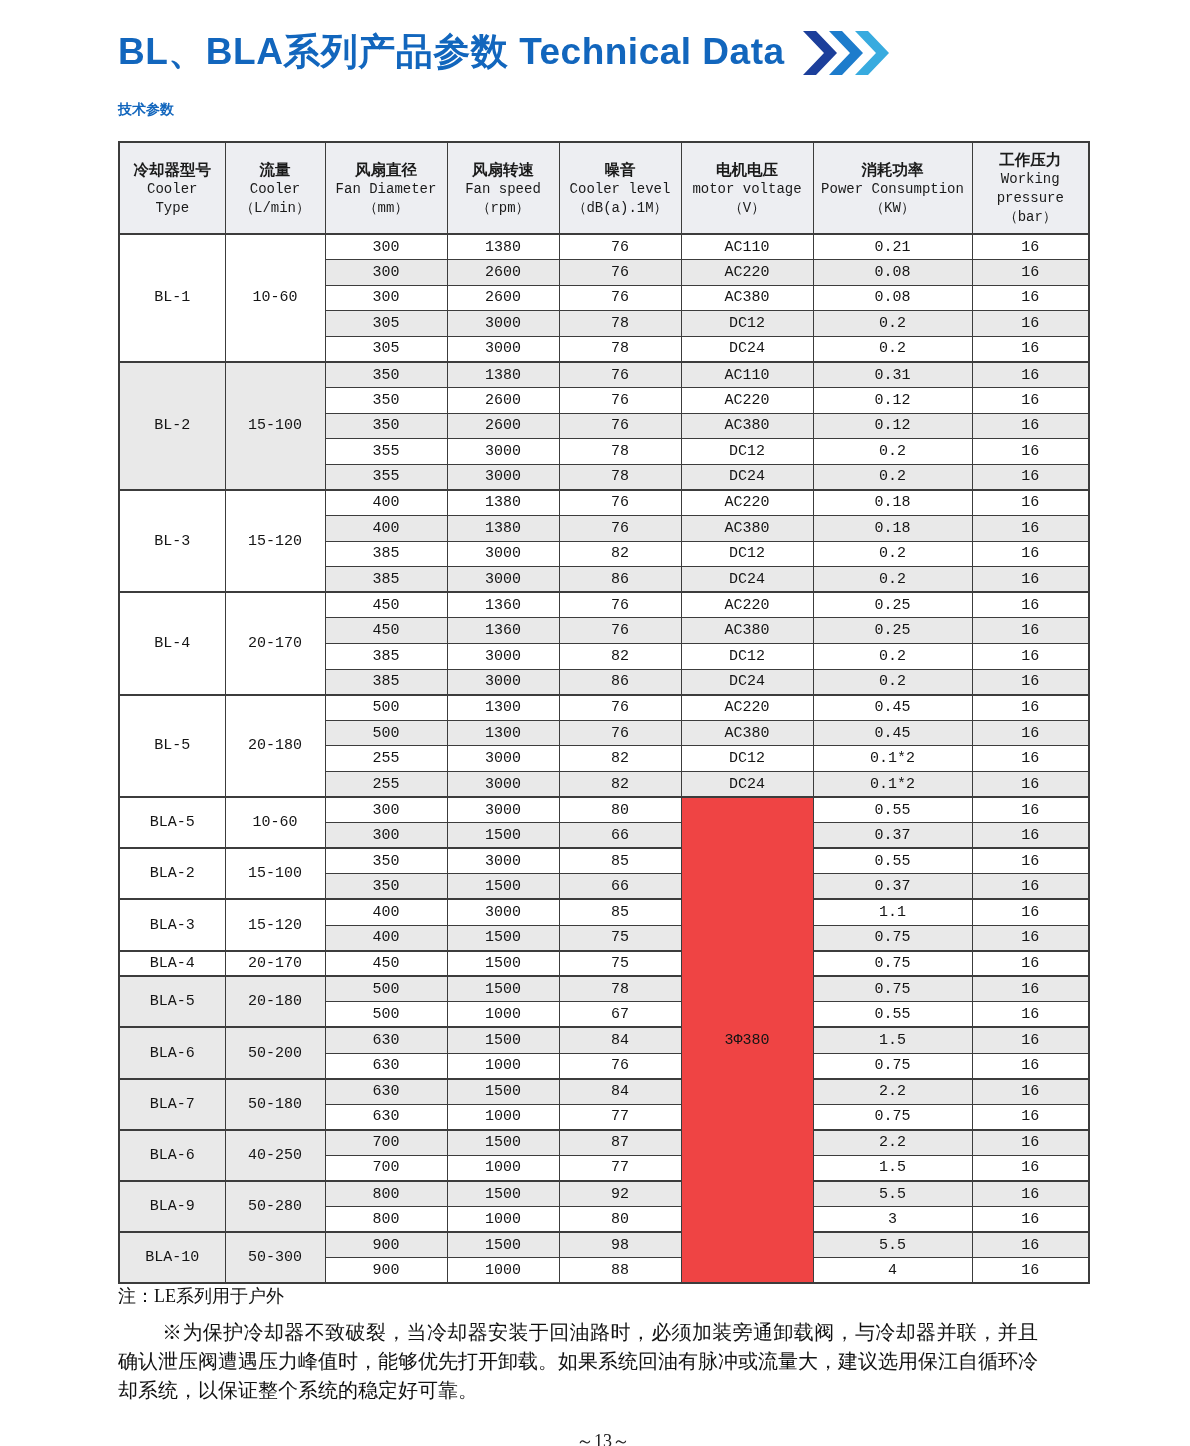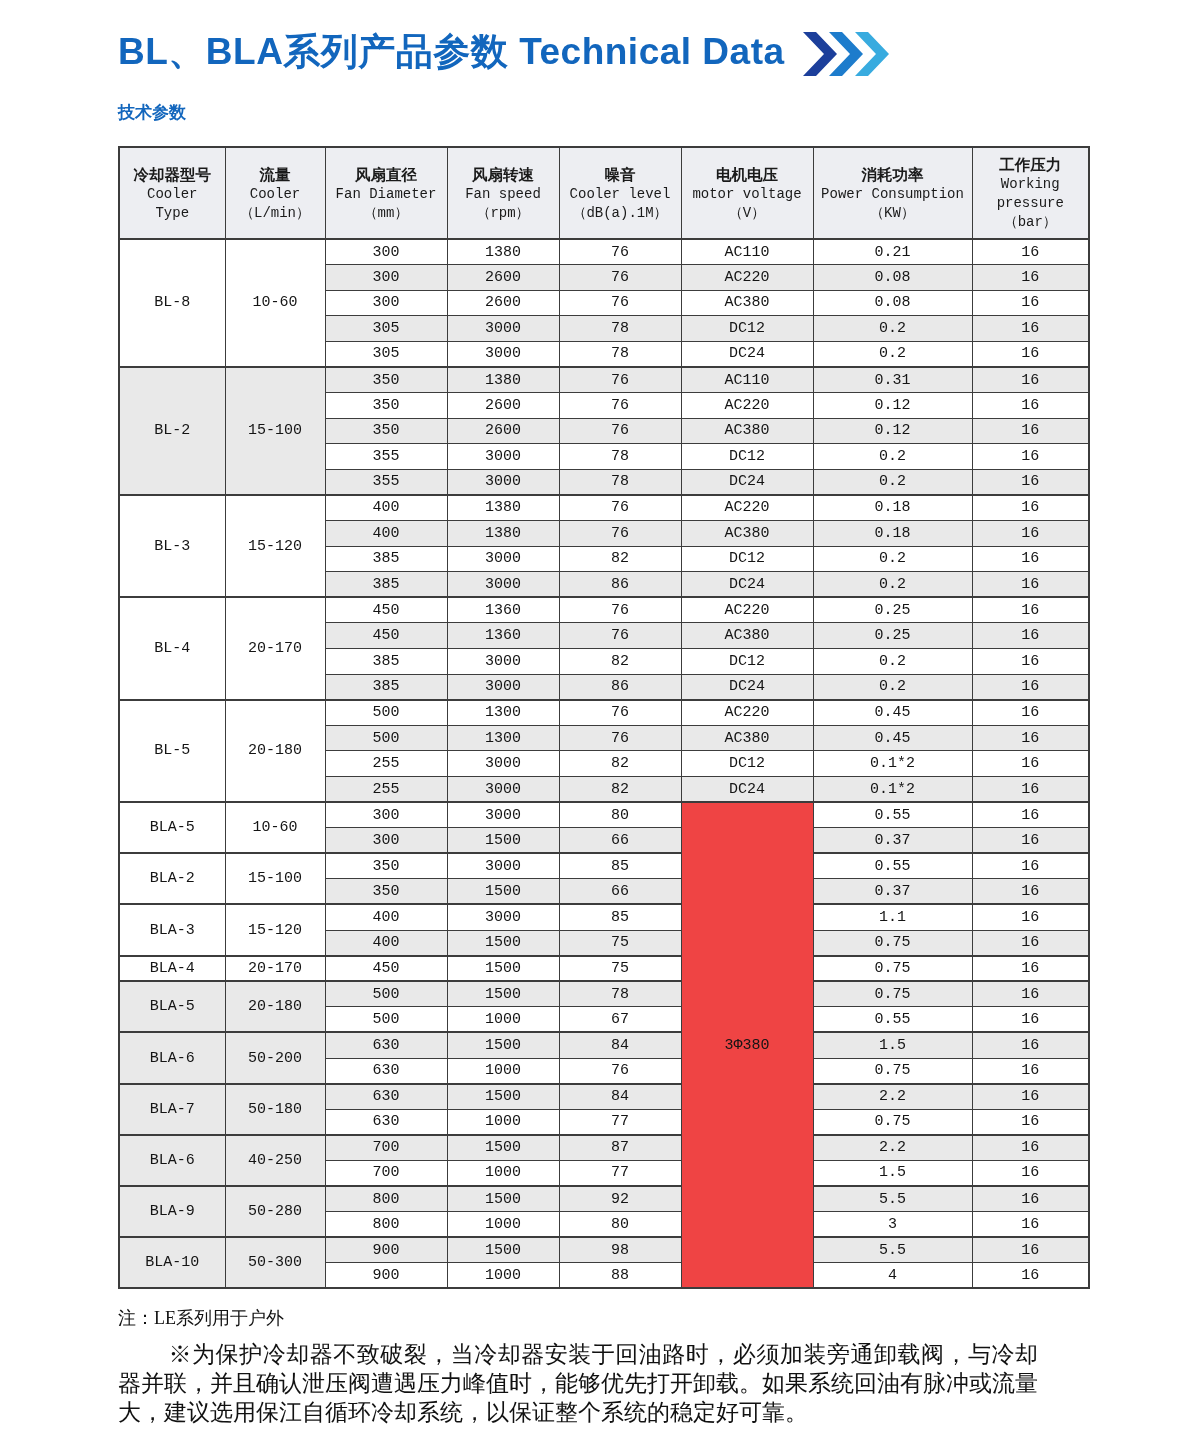--- a/index.html
+++ b/index.html
@@ -13,30 +13,30 @@
   }
   *{box-sizing:border-box;}
   html,body{margin:0;padding:0;}
   body{
     width:1190px;min-height:1446px;background:#ffffff;
     font-family:"Liberation Sans","DejaVu Sans",sans-serif;
     color:#1a1a1a;
   }
   .content{margin-left:118px;width:972px;}
   .title-row{
-    display:flex;align-items:center;gap:18px;
+    display:flex;align-items:flex-start;gap:18px;
     margin-top:27px;
   }
   .page-title{
     margin:0;font-size:37px;font-weight:bold;color:var(--title-blue);
     letter-spacing:0.5px;white-space:nowrap;
   }
   .chev{flex:0 0 auto;margin-top:4px;}
   .subtitle{
-    margin-top:24px;font-size:17px;font-weight:bold;color:var(--title-blue);
+    margin-top:24px;font-size:14px;font-weight:bold;color:var(--title-blue);
   }
   table.spec{
     margin-top:22px;border-collapse:collapse;table-layout:fixed;width:970px;
     border:2.5px solid var(--grid-line);
   }
   table.spec th,table.spec td{
     border:1.5px solid var(--grid-line);
     text-align:center;vertical-align:middle;
     overflow:hidden;
   }
@@ -59,25 +59,25 @@
     height:25.6px;padding:0 2px;
     font-family:"Liberation Mono","DejaVu Sans Mono",monospace;
     font-size:15px;color:#141414;background:#ffffff;
   }
   tbody tr.stripe td{background:var(--row-stripe);}
   tbody td.label-cell{background:#ffffff;}
   tbody td.label-cell.stripe-bg{background:var(--row-stripe);text-align:center;}
   tbody td.voltage-merged{background:#ef4444;}
   tbody tr.group-start td{border-top:2.5px solid var(--grid-line);}
   .note-line{
-    margin-top:17px;font-size:18px;color:#111;
+    font-size:18px;color:#111;
     font-family:"Liberation Serif","DejaVu Serif",serif;
   }
   .note-para{
-    margin-top:10px;width:920px;font-size:23px;line-height:29px;
+    margin-top:10px;width:920px;font-size:20px;line-height:29px;
     text-align:justify;text-indent:2.2em;color:#111;
     font-family:"Liberation Serif","DejaVu Serif",serif;
   }
   .page-number{
     margin-top:24px;width:970px;text-align:center;
     font-size:18px;color:#222;
     font-family:"Liberation Serif","DejaVu Serif",serif;
   }
 </style>
 </head>
@@ -147,21 +147,21 @@
           <th>
             <div class="cn">工作压力</div>
             <div class="en">Working</div>
             <div class="en">pressure</div>
             <div class="en">（bar）</div>
           </th>
         </tr>
     </thead>
     <tbody>
         <tr class="group-start">
-          <td rowspan="5" class="label-cell">BL-8</td>
+          <td rowspan="5" class="label-cell">BL-1</td>
           <td rowspan="5" class="label-cell">10-60</td>
           <td>300</td>
           <td>1380</td>
           <td>76</td>
           <td>AC110</td>
           <td>0.21</td>
           <td>16</td>
         </tr>
         <tr class="stripe">
           <td>300</td>

